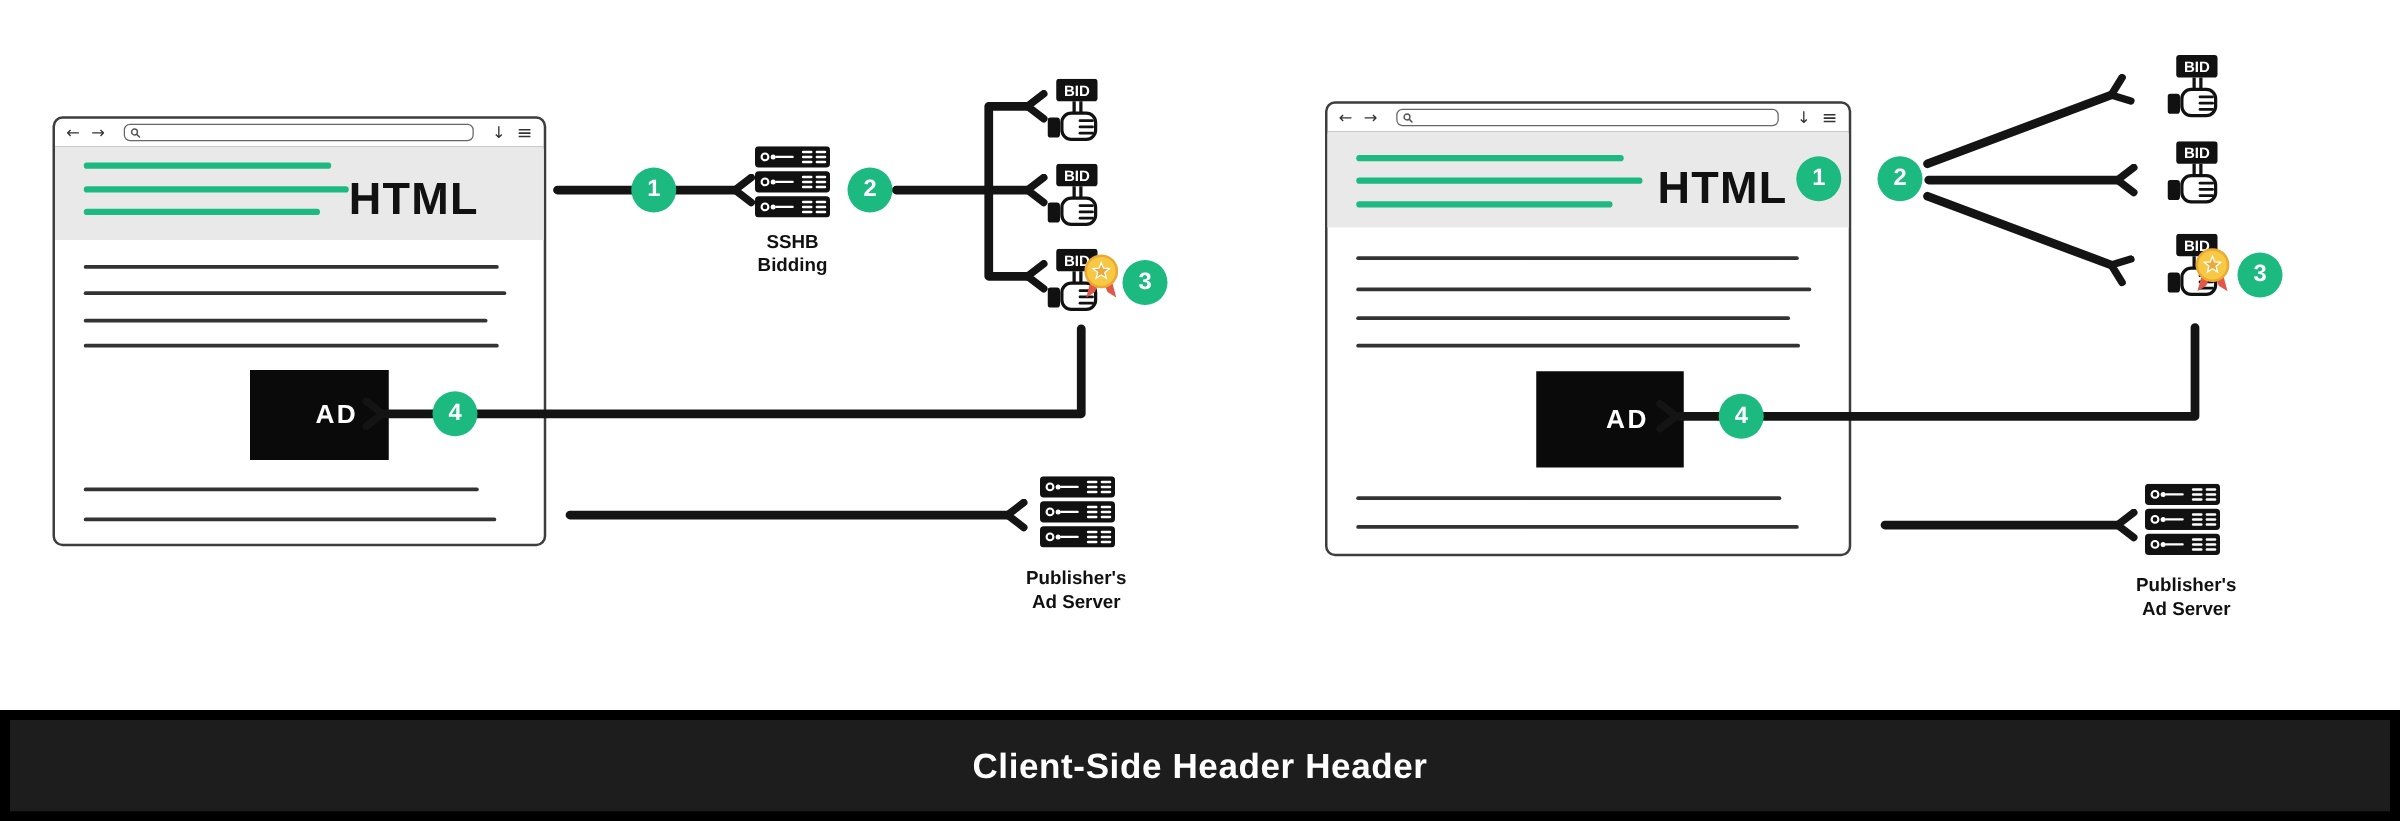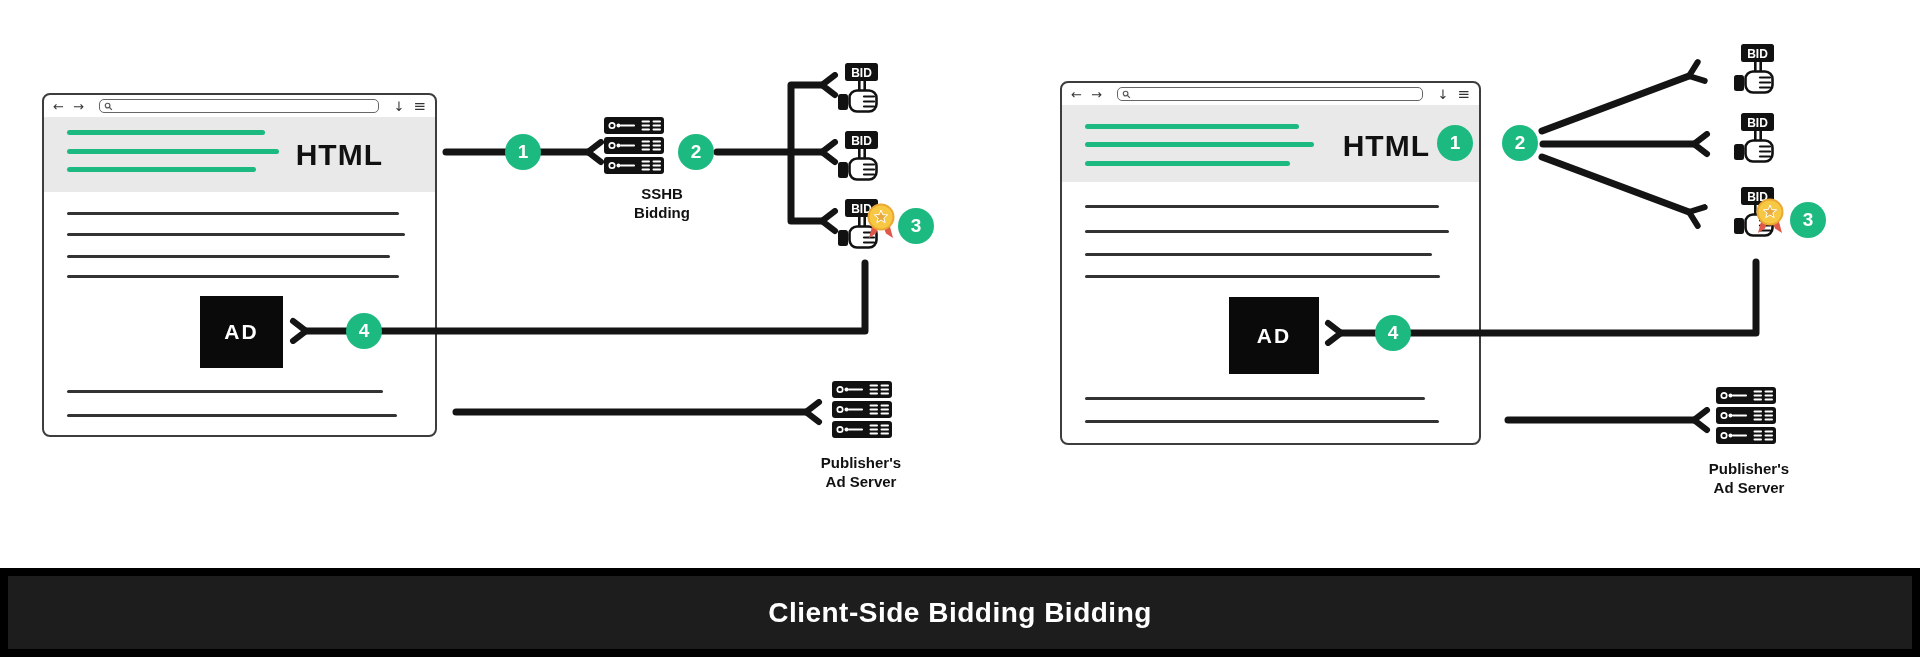--- a/index.html
+++ b/index.html
@@ -8,23 +8,23 @@
     font-family:"Liberation Sans",sans-serif;overflow:hidden;
   }
   
   .bwin{position:absolute;background:#fff;border:2px solid #3d3d3d;border-radius:8px;box-sizing:border-box;z-index:1;}
   .chrome{display:flex;align-items:center;height:22px;padding:0 9px;border-bottom:2px solid #3d3d3d;gap:9px;}
   .navic{font-family:"DejaVu Sans",sans-serif;font-size:13px;color:#333;line-height:1;}
   .menuic{font-family:"DejaVu Sans",sans-serif;font-size:15px;color:#333;line-height:1;}
   .urlfield{flex:1;height:12px;border:1.5px solid #666;border-radius:5px;margin:0 6px;display:flex;align-items:center;padding-left:4px;background:#fff;}
   .bheader{position:absolute;left:0;right:0;background:#e9e9e9;}
   .gline{position:absolute;left:23px;height:5px;border-radius:3px;background:#1cb980;}
-  .html-label{position:absolute;font-weight:700;font-size:30px;letter-spacing:1px;color:#111;}
+  .html-label{position:absolute;font-weight:700;font-size:36px;letter-spacing:1px;color:#111;}
   .tl{position:absolute;left:23px;height:3px;border-radius:2px;background:#333;display:block;}
-  .adbox{position:absolute;background:#0a0a0a;color:#fff;display:flex;align-items:center;justify-content:center;font-weight:700;font-size:21px;letter-spacing:2px;}
+  .adbox{position:absolute;background:#0a0a0a;color:#fff;display:flex;align-items:center;justify-content:center;font-weight:700;font-size:21px;letter-spacing:2px;padding-left:28px;}
   
   .step{position:absolute;width:36px;height:36px;border-radius:50%;background:#1cb980;color:#fff;
         display:flex;align-items:center;justify-content:center;font-size:19px;font-weight:700;z-index:6;}
   .icon-abs{position:absolute;z-index:4;}
   .medal-abs{position:absolute;z-index:7;}
   .svlabel{position:absolute;text-align:center;font-weight:700;font-size:15px;color:#111;line-height:19px;z-index:4;}
   #connectors{position:absolute;left:0;top:0;z-index:5;pointer-events:none;}
   
   .footer{position:absolute;left:0;top:568px;width:1920px;height:89px;background:#000;
           display:flex;gap:9px;padding:8px;box-sizing:border-box;z-index:8;}
@@ -158,21 +158,21 @@
           <rect x="16" y="47.6" width="15" height="1.8" rx=".9"></rect>
         <rect x="37.5" y="43.6" width="8.5" height="2" rx="1"></rect>
           <rect x="37.5" y="47.6" width="8.5" height="2" rx="1"></rect>
           <rect x="37.5" y="51.6" width="8.5" height="2" rx="1"></rect>
         <rect x="48.5" y="43.6" width="8.5" height="2" rx="1"></rect>
           <rect x="48.5" y="47.6" width="8.5" height="2" rx="1"></rect>
           <rect x="48.5" y="51.6" width="8.5" height="2" rx="1"></rect>
       </g>
     </g>
   </svg>
-  <div class="svlabel" style="left:607px;top:184px;width:110px">
+  <div class="svlabel" style="left:579px;top:184px;width:110px">
     <div>SSHB</div>
     <div>Bidding</div>
   </div>
 
   <svg class="icon-abs" style="left:832px;top:381px" width="60" height="57" viewBox="0 0 60 57">
     <use href="#srv-proto"></use>
     <g>
       <rect x="0" y="0" width="60" height="17" rx="3" fill="#111"></rect>
         <rect x="0" y="20" width="60" height="17" rx="3" fill="#111"></rect>
         <rect x="0" y="40" width="60" height="17" rx="3" fill="#111"></rect>
@@ -339,16 +339,16 @@
       </g>
   </svg>
   <svg class="medal-abs" style="left:1755px;top:198px" width="30" height="42" viewBox="0 0 30 42">
     <polygon points="7,20 3,35 10,30.5 13,23" fill="#e0584a"></polygon>
     <polygon points="23,20 27,35 20,30.5 17,23" fill="#e0584a"></polygon>
     <circle cx="15" cy="14" r="12.5" fill="#f7c843" stroke="#eba832" stroke-width="2"></circle>
     <polygon points="15,7 16.76,11.57 21.66,11.84 17.85,14.93 19.11,19.66 15,17 10.89,19.66 12.15,14.93 8.34,11.84 13.24,11.57" fill="#e9a93c" stroke="#fff" stroke-width="1"></polygon>
   </svg>
 
   <div class="footer">
-    <div class="fcell">Client-Side Bidding Bidding</div>
+    <div class="fcell">Client-Side Header Header</div>
   </div>
 
 </div>
 
 </body></html>

